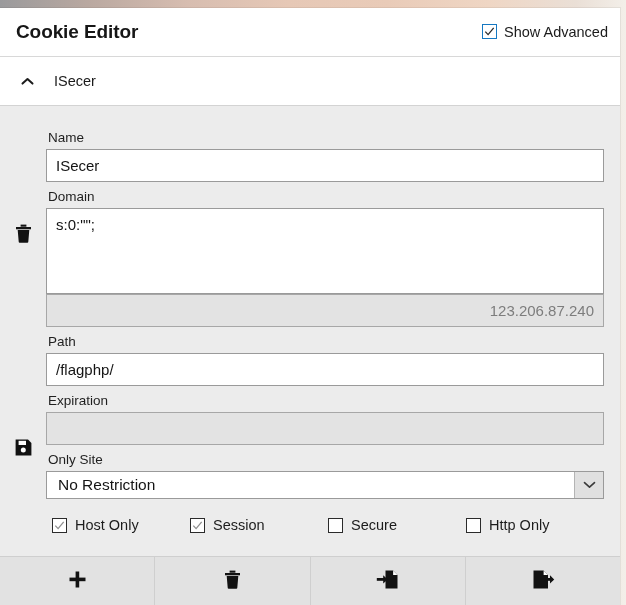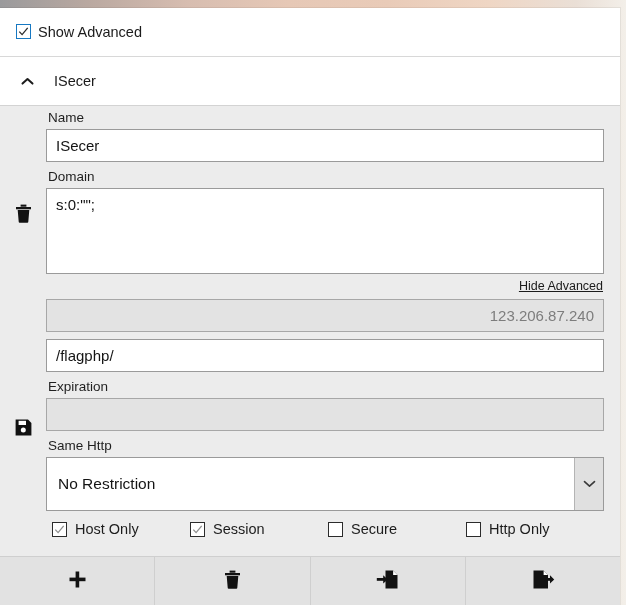--- a/index.html
+++ b/index.html
@@ -94,21 +94,21 @@
   }
   .cookie-name {
     margin-left: 18px;
     font-size: 14.5px;
     color: #1b1b1b;
   }
 
   
   .cookie-form {
     background: #ececec;
-    padding: 4px 0 0 0;
+    padding: 24px 0 0 0;
     display: flex;
     height: 448px;
     box-sizing: border-box;
     position: relative;
   }
   .gutter {
     width: 46px;
     flex: none;
     position: relative;
   }
@@ -180,28 +180,28 @@
   .adv-link {
     font-size: 12.5px;
     color: #1b1b1b;
     text-decoration: underline;
     cursor: pointer;
   }
 
   
   .select-wrap {
     position: relative;
-    height: 54px;
+    height: 28px;
     border: 1px solid #9a9a9a;
     background: #ffffff;
     box-sizing: border-box;
     display: flex;
     align-items: center;
     cursor: pointer;
-    margin-bottom: 10px;
+    margin-bottom: 18px;
   }
   .select-value {
     font-size: 15.5px;
     color: #141414;
     padding-left: 11px;
   }
   .select-arrow {
     position: absolute;
     right: 0;
     top: 0;
@@ -262,20 +262,21 @@
   }
 </style>
 </head>
 <body>
 
 <div id="page-backdrop"></div>
 
 <div id="extension-popup">
 
   <div class="popup-header">
+    <div class="popup-title">Cookie Editor</div>
     <div class="adv-toggle">
       <span class="cb blue">
         <svg width="11" height="11" viewBox="0 0 11 11" aria-hidden="true">
           <polyline points="1.3,5.6 4.1,8.6 9.7,1.8" fill="none" stroke="#2b2b2b" stroke-width="1.3"></polyline>
         </svg>
       </span>
       <span>Show Advanced</span>
     </div>
   </div>
 
@@ -312,32 +313,30 @@
     </div>
 
     <div class="fields">
 
       <div class="flabel">Name</div>
       <input class="finput" type="text" value="ISecer" style="">
 
       <div class="flabel">Domain</div>
       <textarea class="ftext" style="">s:0:"";</textarea>
 
-      <div class="adv-link-row">
-        <span class="adv-link">Hide Advanced</span>
-      </div>
 
       <input class="finput disabled" type="text" disabled="" value="123.206.87.240" style="">
 
+      <div class="flabel">Path</div>
       <input class="finput" type="text" value="/flagphp/" style="">
 
       <div class="flabel">Expiration</div>
       <input class="finput disabled" type="text" disabled="" value="" style="">
 
-      <div class="flabel">Same Http</div>
+      <div class="flabel">Only Site</div>
       <div class="select-wrap">
         <span class="select-value">No Restriction</span>
         <span class="select-arrow">
           <svg width="13" height="8" viewBox="0 0 13 8" aria-hidden="true">
             <polyline points="1.5,1.6 6.5,6.2 11.5,1.6" fill="none" stroke="#3a3a3a" stroke-width="1.6" stroke-linecap="round" stroke-linejoin="round"></polyline>
           </svg>
         </span>
       </div>
 
       <div class="flag-row">

